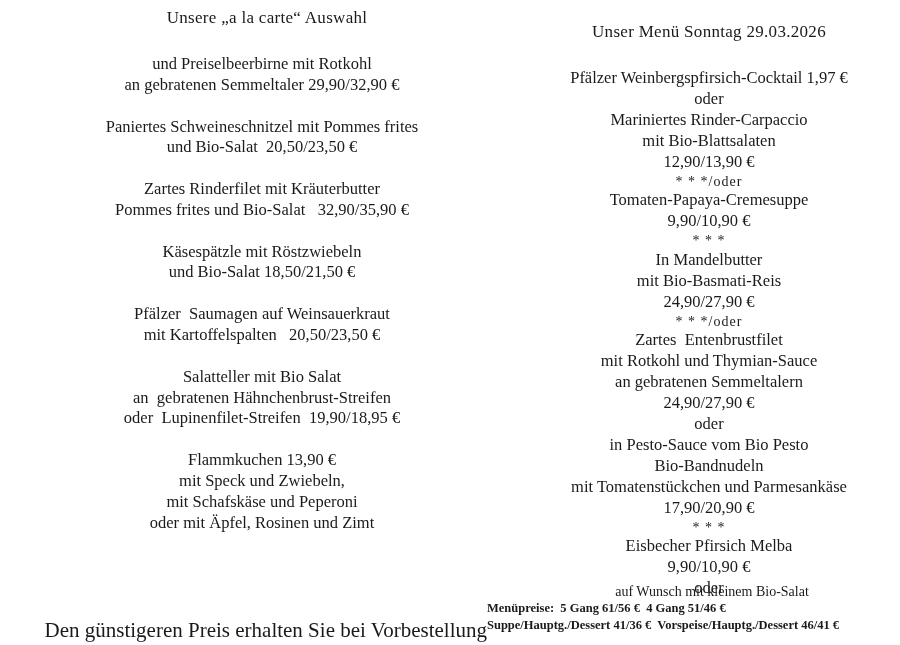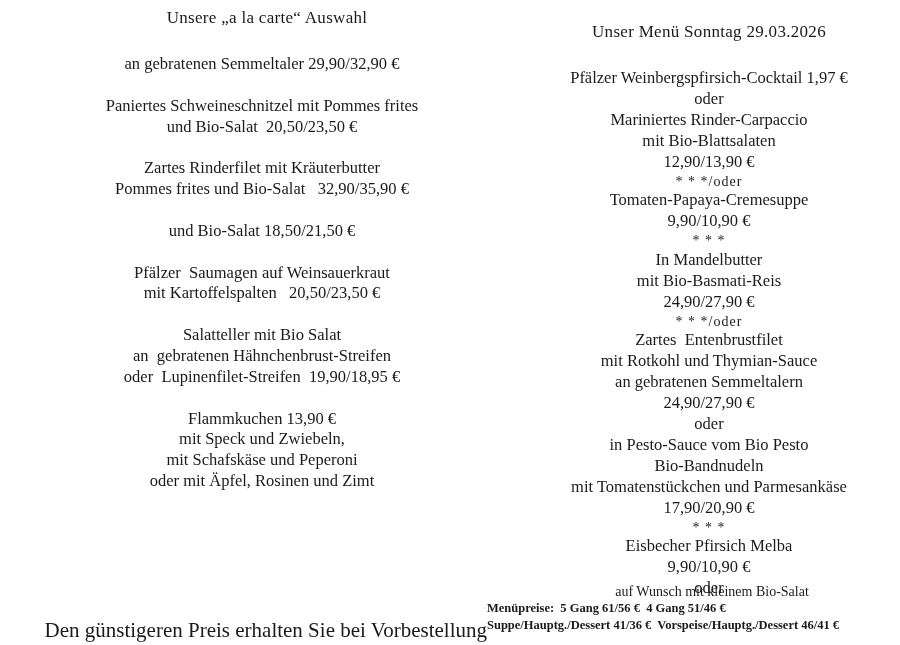--- a/index.html
+++ b/index.html
@@ -93,31 +93,33 @@
 </style>
 </head>
 <body>
 
 <div class="page">
 
   <div class="col col-left">
     <div class="col-title">Unsere  „a la carte“ Auswahl</div>
     <div>
       <div class="block">
+        <div class="line">und Preiselbeerbirne mit Rotkohl</div>
         <div class="line">an gebratenen Semmeltaler 29,90/32,90 €</div>
       </div>
       <div class="block">
         <div class="line">Paniertes Schweineschnitzel mit Pommes frites</div>
         <div class="line">und Bio-Salat  20,50/23,50 €</div>
       </div>
       <div class="block">
         <div class="line">Zartes Rinderfilet mit Kräuterbutter</div>
         <div class="line">Pommes frites und Bio-Salat   32,90/35,90 €</div>
       </div>
       <div class="block">
+        <div class="line">Käsespätzle mit Röstzwiebeln</div>
         <div class="line">und Bio-Salat 18,50/21,50 €</div>
       </div>
       <div class="block">
         <div class="line">Pfälzer  Saumagen auf Weinsauerkraut</div>
         <div class="line">mit Kartoffelspalten   20,50/23,50 €</div>
       </div>
       <div class="block">
         <div class="line">Salatteller mit Bio Salat</div>
         <div class="line">an  gebratenen Hähnchenbrust-Streifen</div>
         <div class="line">oder  Lupinenfilet-Streifen  19,90/18,95 €</div>

